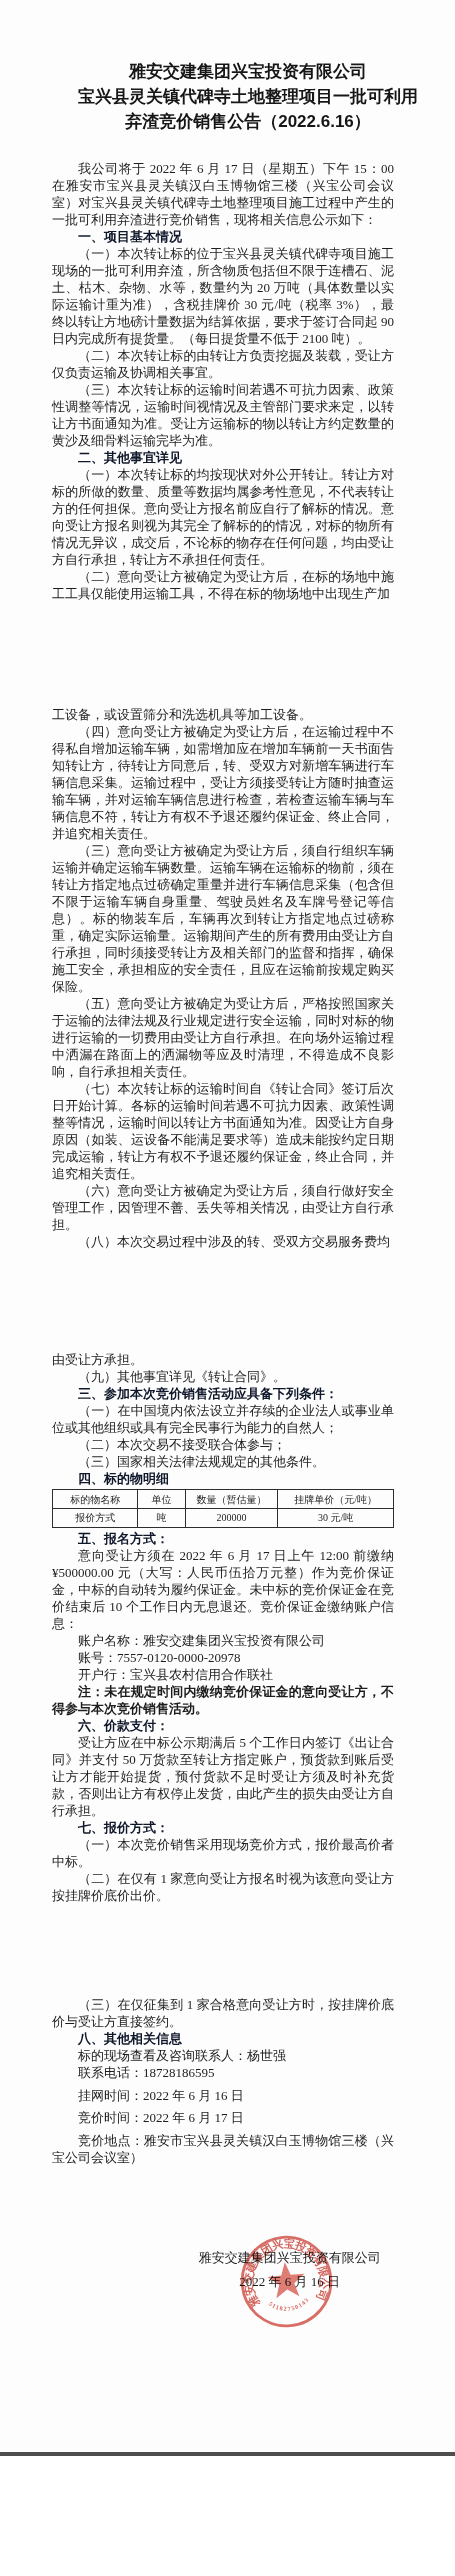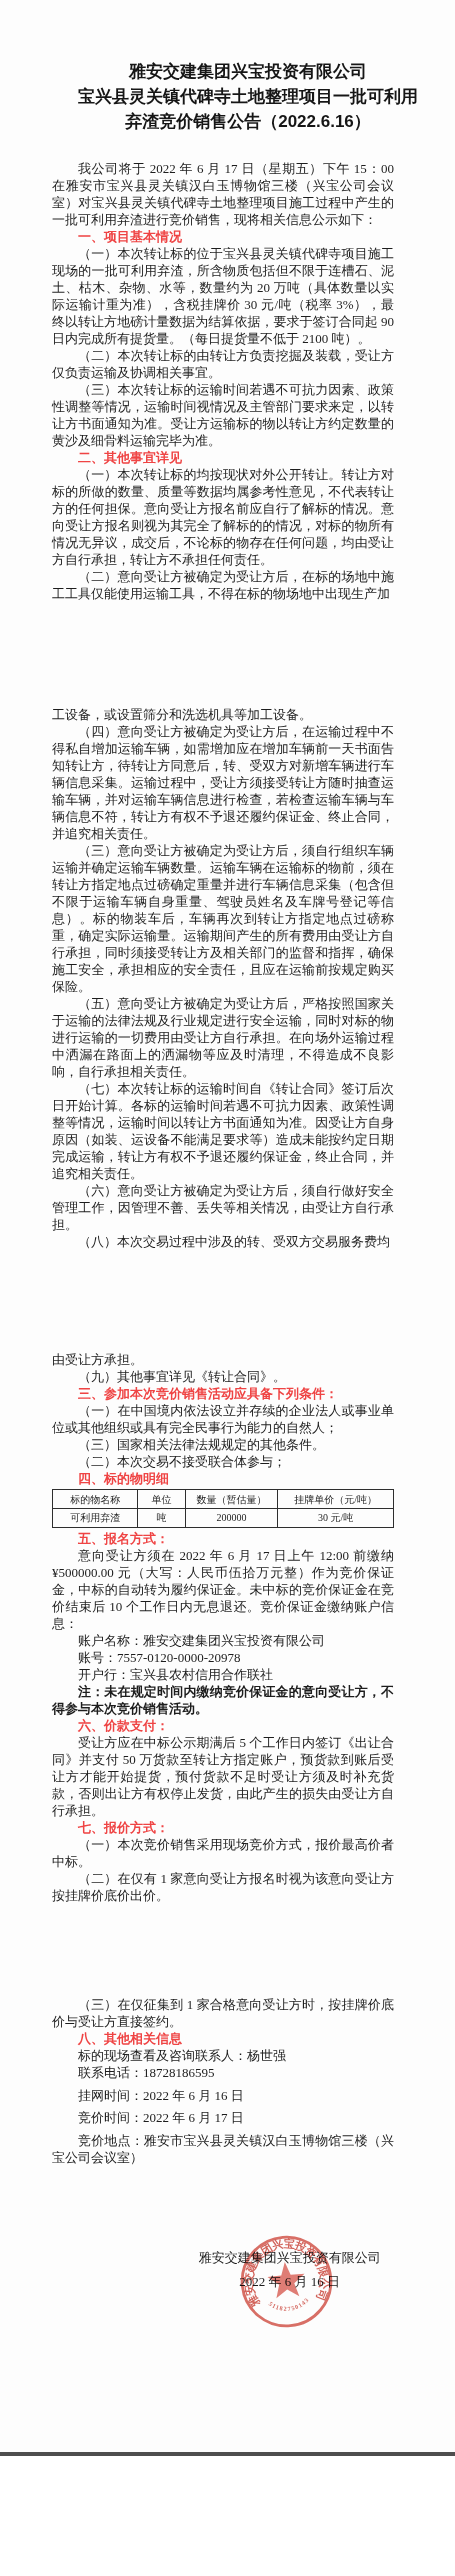--- a/index.html
+++ b/index.html
@@ -33,21 +33,21 @@
     font-size:13px;
     line-height:17px;
     text-align:justify;
   }
   .pg1{top:152px;margin-top:8px;}
   .pg2{top:706px;}
   .pg3{top:1351px;}
   .pg4{top:1996px;}
   .para{margin:0; text-indent:2em;}
   .cont{margin:0; text-indent:0;}   
-  .heading{margin:0; text-indent:2em; font-weight:bold; color:#ef4444;
+  .heading{margin:0; text-indent:2em; font-weight:bold; color:#0f172a;
            font-family:"Liberation Sans","DejaVu Sans",sans-serif;}
   .bold-note{font-weight:bold;}
   .spaced{margin-top:5.7px;}
   
   table.lots{
     border-collapse:collapse;
     width:100%;
     margin:2.3px 0 2.3px 0;
     font-size:10px;
   }
@@ -117,42 +117,42 @@
     <p class="para">（七）本次转让标的运输时间自《转让合同》签订后次日开始计算。各标的运输时间若遇不可抗力因素、政策性调整等情况，运输时间以转让方书面通知为准。因受让方自身原因（如装、运设备不能满足要求等）造成未能按约定日期完成运输，转让方有权不予退还履约保证金，终止合同，并追究相关责任。</p>
     <p class="para">（六）意向受让方被确定为受让方后，须自行做好安全管理工作，因管理不善、丢失等相关情况，由受让方自行承担。</p>
     <p class="para">（八）本次交易过程中涉及的转、受双方交易服务费均</p>
   </div>
 
   <div class="pageblock pg3">
     <p class="cont">由受让方承担。</p>
     <p class="para">（九）其他事宜详见《转让合同》。</p>
     <p class="heading">三、参加本次竞价销售活动应具备下列条件：</p>
     <p class="para">（一）在中国境内依法设立并存续的企业法人或事业单位或其他组织或具有完全民事行为能力的自然人；</p>
+    <p class="para">（二）本次交易不接受联合体参与；</p>
     <p class="para">（三）国家相关法律法规规定的其他条件。</p>
-    <p class="para">（二）本次交易不接受联合体参与；</p>
     <p class="heading">四、标的物明细</p>
 
     <table class="lots">
       <colgroup>
         <col style="width:25%">
           <col style="width:14%">
           <col style="width:27%">
           <col style="width:34%">
       </colgroup>
       <thead>
         <tr>
           <th>标的物名称</th>
           <th>单位</th>
           <th>数量（暂估量）</th>
           <th>挂牌单价（元/吨）</th>
         </tr>
       </thead>
       <tbody>
         <tr>
-          <td>可利用弃渣</td>
+          <td>报价方式</td>
           <td>吨</td>
           <td>200000</td>
           <td>30 元/吨</td>
         </tr>
       </tbody>
     </table>
 
     <p class="heading">五、报名方式：</p>
     <p class="para">意向受让方须在 2022 年 6 月 17 日上午 12:00 前缴纳¥500000.00 元（大写：人民币伍拾万元整）作为竞价保证金，中标的自动转为履约保证金。未中标的竞价保证金在竞价结束后 10 个工作日内无息退还。竞价保证金缴纳账户信息：</p>
     <p class="para">账户名称：雅安交建集团兴宝投资有限公司</p>

